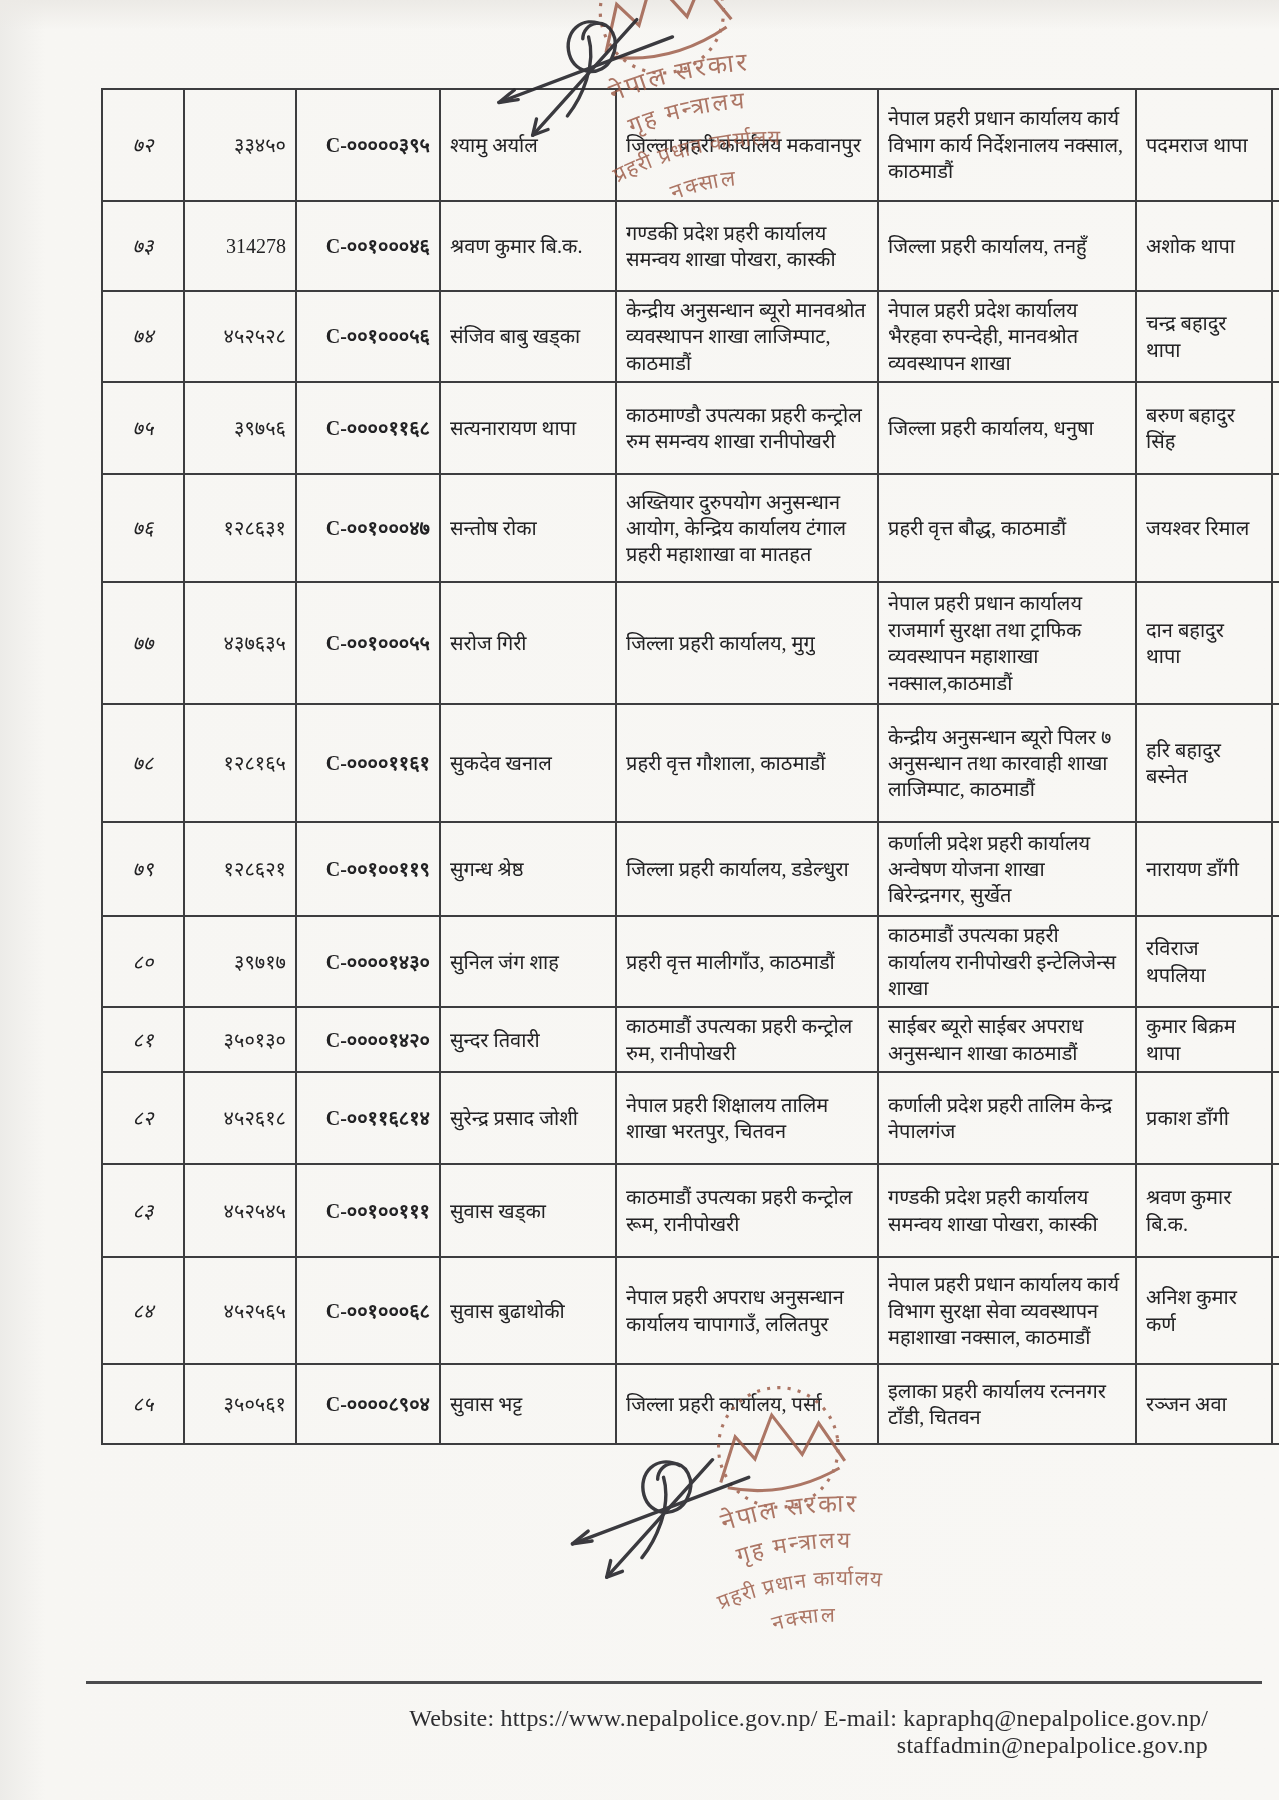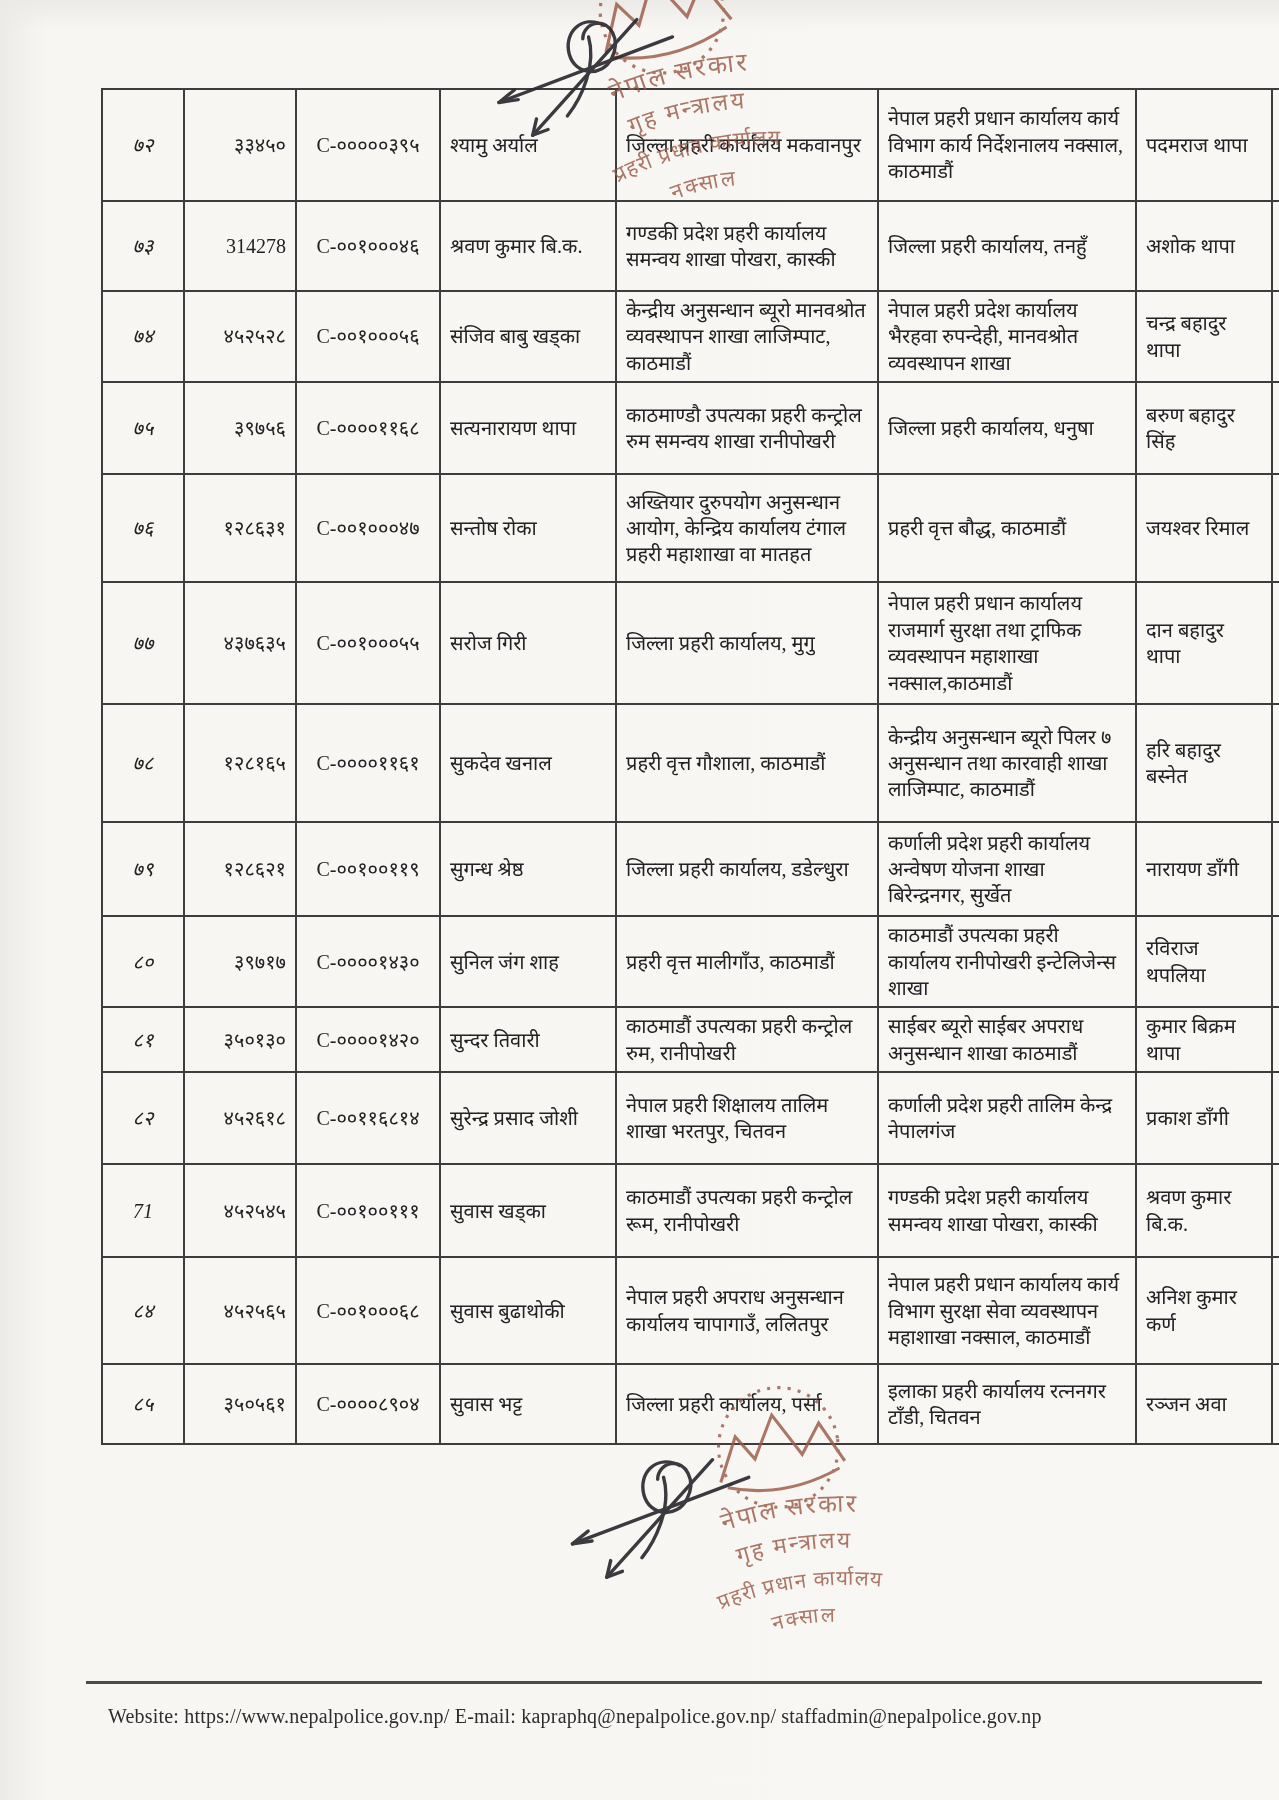--- a/index.html
+++ b/index.html
@@ -26,21 +26,21 @@
   table.transfer td{
     border:2px solid #3d3d3f;
     padding:5px 9px;
     vertical-align:middle;
     font-size:20px;line-height:1.32;
     color:#222224;
     word-wrap:break-word;
   }
   .col-sn{width:62px;text-align:center;font-style:italic;}
   .col-service_no{width:92px;text-align:right;font-size:19px;}
-  .col-code{width:124px;text-align:center;font-size:18px;}
+  .col-code{width:124px;text-align:right;font-size:18px;font-weight:bold;}
   .col-name{width:156px;}
   .col-from_office{width:242px;margin-left:48px;}
   .col-to_office{width:238px;}
   .col-replacement{width:116px;}
   .col-remark{width:62px;text-align:center;}
   tr:nth-child(1) {height:112px;}
   tr:nth-child(2) {height:90px;}
   tr:nth-child(3) {height:88px;}
   tr:nth-child(4) {height:92px;}
   tr:nth-child(5) {height:108px;}
@@ -66,21 +66,21 @@
   .sig{position:absolute;z-index:6;pointer-events:none;opacity:.92;}
   .sig-top{left:468px;top:8px;width:245px;height:135px;}
   .sig-bottom{left:548px;top:1424px;width:235px;height:185px;}
   .sig svg{width:100%;height:100%;}
   .footer-rule{
     position:absolute;left:86px;top:1681px;width:1176px;height:3px;
     background:#4b4b4d;z-index:2;
   }
   .footer-text{
     position:absolute;left:108px;top:1705px;width:1100px;
-    font-size:20px;color:#2d2d30;letter-spacing:.2px;z-index:3;
+    font-size:24px;color:#2d2d30;letter-spacing:.2px;z-index:3;text-align:right;
   }
 </style>
 </head>
 <body>
 
 <div class="page">
 
   <div class="sig sig-top">
     <svg viewBox="0 0 240 140">
       <g fill="none" stroke="#2b2b30" stroke-width="3.5" stroke-linecap="round">
@@ -220,21 +220,21 @@
           <td class="col-sn">८२</td>
           <td class="col-service_no">४५२६१८</td>
           <td class="col-code">C-००११६८१४</td>
           <td class="col-name">सुरेन्द्र प्रसाद जोशी</td>
           <td class="col-from_office">नेपाल प्रहरी शिक्षालय तालिम शाखा भरतपुर, चितवन</td>
           <td class="col-to_office">कर्णाली प्रदेश प्रहरी तालिम केन्द्र नेपालगंज</td>
           <td class="col-replacement">प्रकाश डाँगी</td>
           <td class="col-remark">सरुवा</td>
         </tr>
         <tr>
-          <td class="col-sn">71</td>
+          <td class="col-sn">८३</td>
           <td class="col-service_no">४५२५४५</td>
           <td class="col-code">C-००१००१११</td>
           <td class="col-name">सुवास खड्का</td>
           <td class="col-from_office">काठमाडौं उपत्यका प्रहरी कन्ट्रोल रूम, रानीपोखरी</td>
           <td class="col-to_office">गण्डकी प्रदेश प्रहरी कार्यालय समन्वय शाखा पोखरा, कास्की</td>
           <td class="col-replacement">श्रवण कुमार बि.क.</td>
           <td class="col-remark">सरुवा</td>
         </tr>
         <tr>
           <td class="col-sn">८४</td>

